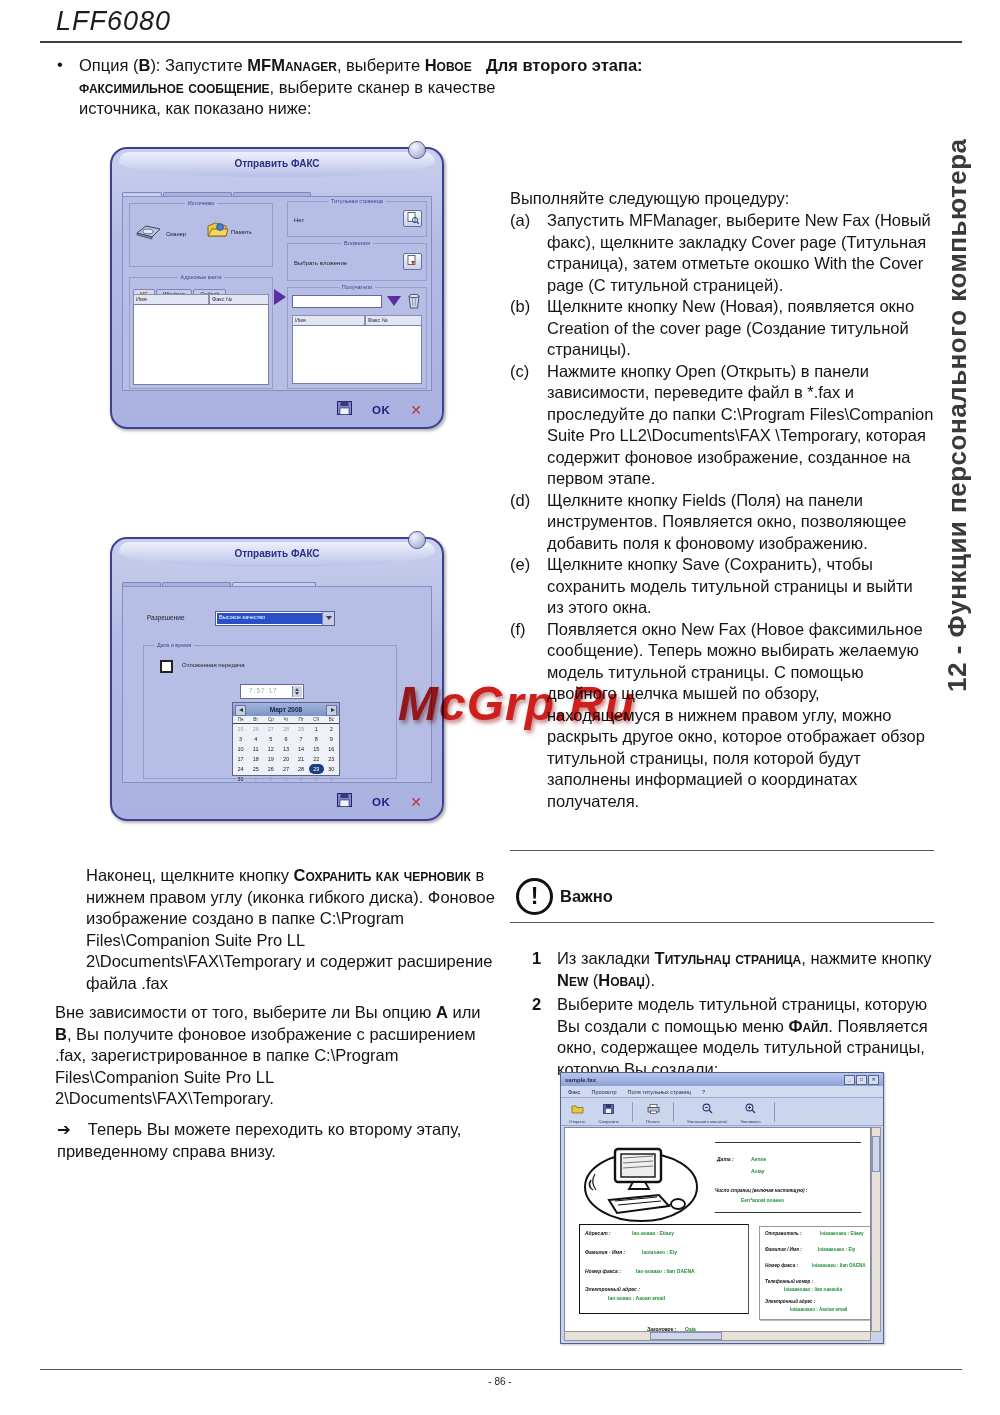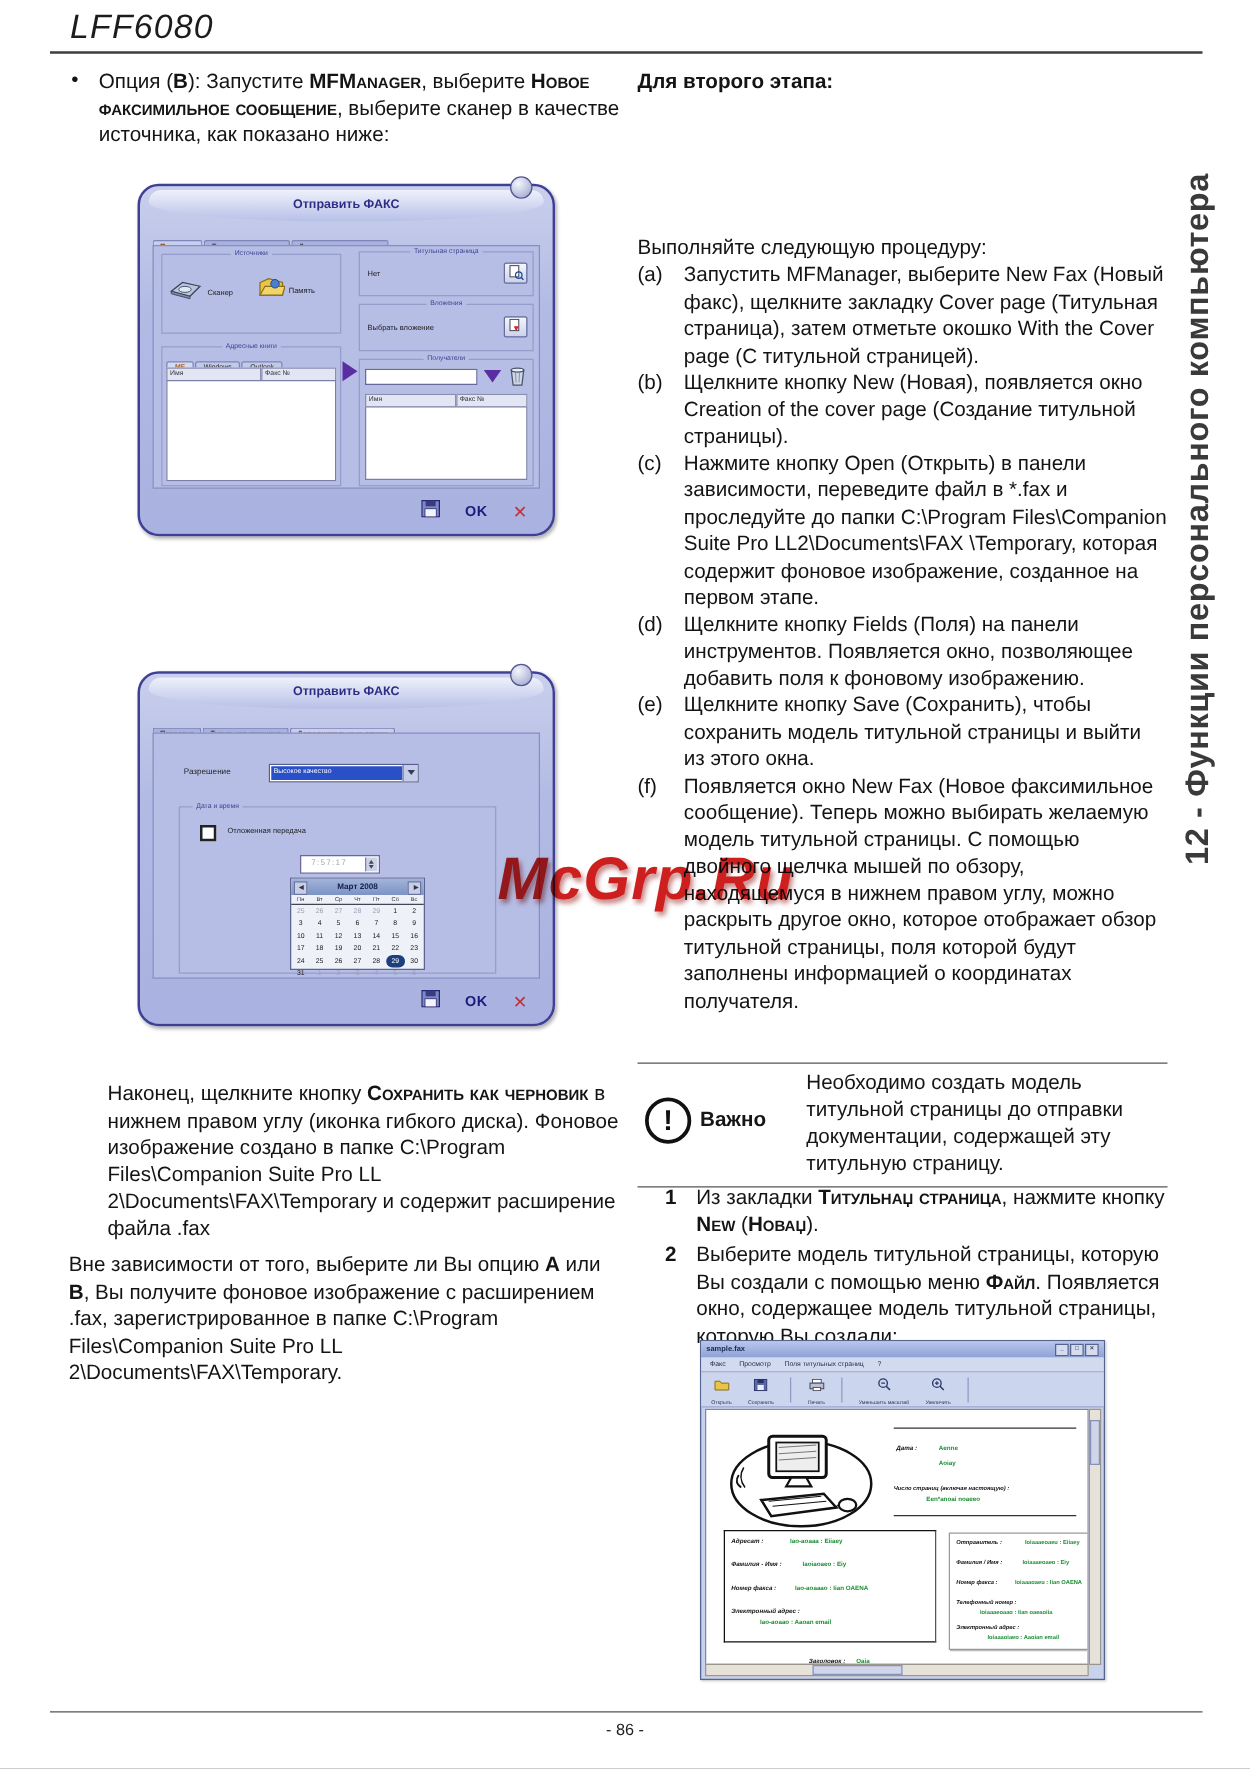--- a/index.html
+++ b/index.html
@@ -4,21 +4,21 @@
 <style>
   html,body{margin:0;padding:0;background:#888;}
   .page{position:relative;width:1000px;height:1415px;background:#ffffff;overflow:hidden;
         font-family:"Liberation Sans","DejaVu Sans",sans-serif;color:#161616;}
   
   .hdr-title{position:absolute;left:56px;top:6px;font-size:27px;font-style:italic;letter-spacing:1px;color:#1c1c1c;}
   .hdr-line{position:absolute;left:40px;top:41px;width:922px;border-top:2px solid #3f3f3f;}
   .side-vert{position:absolute;left:942px;top:692px;width:640px;transform:rotate(-90deg);transform-origin:0 0;
              font-size:26px;font-weight:bold;color:#3a3a3a;letter-spacing:.5px;white-space:nowrap;}
   .foot-line{position:absolute;left:40px;top:1369px;width:922px;border-top:1.5px solid #555;}
-  .foot-num{position:absolute;left:0;top:1376px;width:1000px;text-align:center;font-size:13px;color:#222;}
+  .foot-num{position:absolute;left:0;top:1376px;width:1000px;text-align:center;font-size:10px;color:#222;}
   .watermark{position:absolute;left:398px;top:676px;font-size:48px;font-weight:bold;font-style:italic;
              color:#ce1f1f;letter-spacing:1px;z-index:60;mix-blend-mode:multiply;
              text-shadow:2px 3px 4px rgba(140,10,10,.5);}
   
   .tb{position:absolute;font-size:16.5px;line-height:21.5px;color:#141414;}
   .b{font-weight:bold;}
   .sc{font-variant:small-caps;font-weight:bold;}
   .bullet{padding-left:29px;}
   .bullet .mark{position:absolute;left:7px;top:-1px;}
   .litem{position:relative;padding-left:37px;}
@@ -332,40 +332,42 @@
   </div>
 
   <div class="tb" style="left:55px;top:865px;width:436px;padding-left:31px;">
     <span>Наконец, щелкните кнопку </span><span class="sc">Сохранить как черновик</span><span> в нижнем правом углу (иконка гибкого диска). Фоновое изображение создано в папке C:\Program Files\Companion Suite Pro LL 2\Documents\FAX\Temporary и содержит расширение файла .fax</span>
   </div>
 
   <div class="tb" style="left:55px;top:1002px;width:438px;">
     <span>Вне зависимости от того, выберите ли Вы опцию </span><span class="b">A</span><span> или </span><span class="b">B</span><span>, Вы получите фоновое изображение с расширением .fax, зарегистрированное в папке C:\Program Files\Companion Suite Pro LL 2\Documents\FAX\Temporary.</span>
   </div>
 
-
-  <div class="tb b" style="left:510px;top:55px;width:424px;">Для второго этапа:</div>
+  <div class="tb arrow-note" style="left:57px;top:1119px;width:432px;">
+    <span class="arr b">➔</span><span>Теперь Вы можете переходить ко второму этапу, приведенному справа внизу.</span>
+  </div>
+
+  <div class="tb b" style="left:486px;top:55px;width:424px;">Для второго этапа:</div>
   <div class="tb" style="left:510px;top:188px;width:424px;">Выполняйте следующую процедуру:</div>
 
   <div class="tb" style="left:510px;top:210px;width:424px;">
     <div class="litem"><span class="lab">(a)</span><span>Запустить MFManager, выберите New Fax (Новый факс), щелкните закладку Cover page (Титульная страница), затем отметьте окошко With the Cover page (С титульной страницей).</span></div>
     <div class="litem"><span class="lab">(b)</span><span>Щелкните кнопку New (Новая), появляется окно Creation of the cover page (Создание титульной страницы).</span></div>
     <div class="litem"><span class="lab">(c)</span><span>Нажмите кнопку Open (Открыть) в панели зависимости, переведите файл в *.fax и проследуйте до папки C:\Program Files\Companion Suite Pro LL2\Documents\FAX \Temporary, которая содержит фоновое изображение, созданное на первом этапе.</span></div>
     <div class="litem"><span class="lab">(d)</span><span>Щелкните кнопку Fields (Поля) на панели инструментов. Появляется окно, позволяющее добавить поля к фоновому изображению.</span></div>
     <div class="litem"><span class="lab">(e)</span><span>Щелкните кнопку Save (Сохранить), чтобы сохранить модель титульной страницы и выйти из этого окна.</span></div>
     <div class="litem"><span class="lab">(f)</span><span>Появляется окно New Fax (Новое факсимильное сообщение). Теперь можно выбирать желаемую модель титульной страницы. С помощью двойного щелчка мышей по обзору, находящемуся в нижнем правом углу, можно раскрыть другое окно, которое отображает обзор титульной страницы, поля которой будут заполнены информацией о координатах получателя.</span></div>
   </div>
 
 
   <div class="note">
     <div class="note-ico-wrap">
       <span class="note-circle">!</span>
       <span class="note-label">Важно</span>
     </div>
-    <div class="note-text">Необходимо создать модель титульной страницы до отправки документации, содержащей эту титульную страницу.</div>
   </div>
 
   <div class="tb" style="left:510px;top:948px;width:428px;">
     <div class="step">
       <span class="num">1</span>
       <span>Из закладки </span><span class="sc">Титульнаџ страница</span><span>, нажмите кнопку </span><span class="sc">New</span><span> (</span><span class="sc">Новаџ</span><span>).</span>
     </div>
     <div class="step">
       <span class="num">2</span>
       <span>Выберите модель титульной страницы, которую Вы создали с помощью меню </span><span class="sc">Файл</span><span>. Появляется окно, содержащее модель титульной страницы, которую Вы создали:</span>

